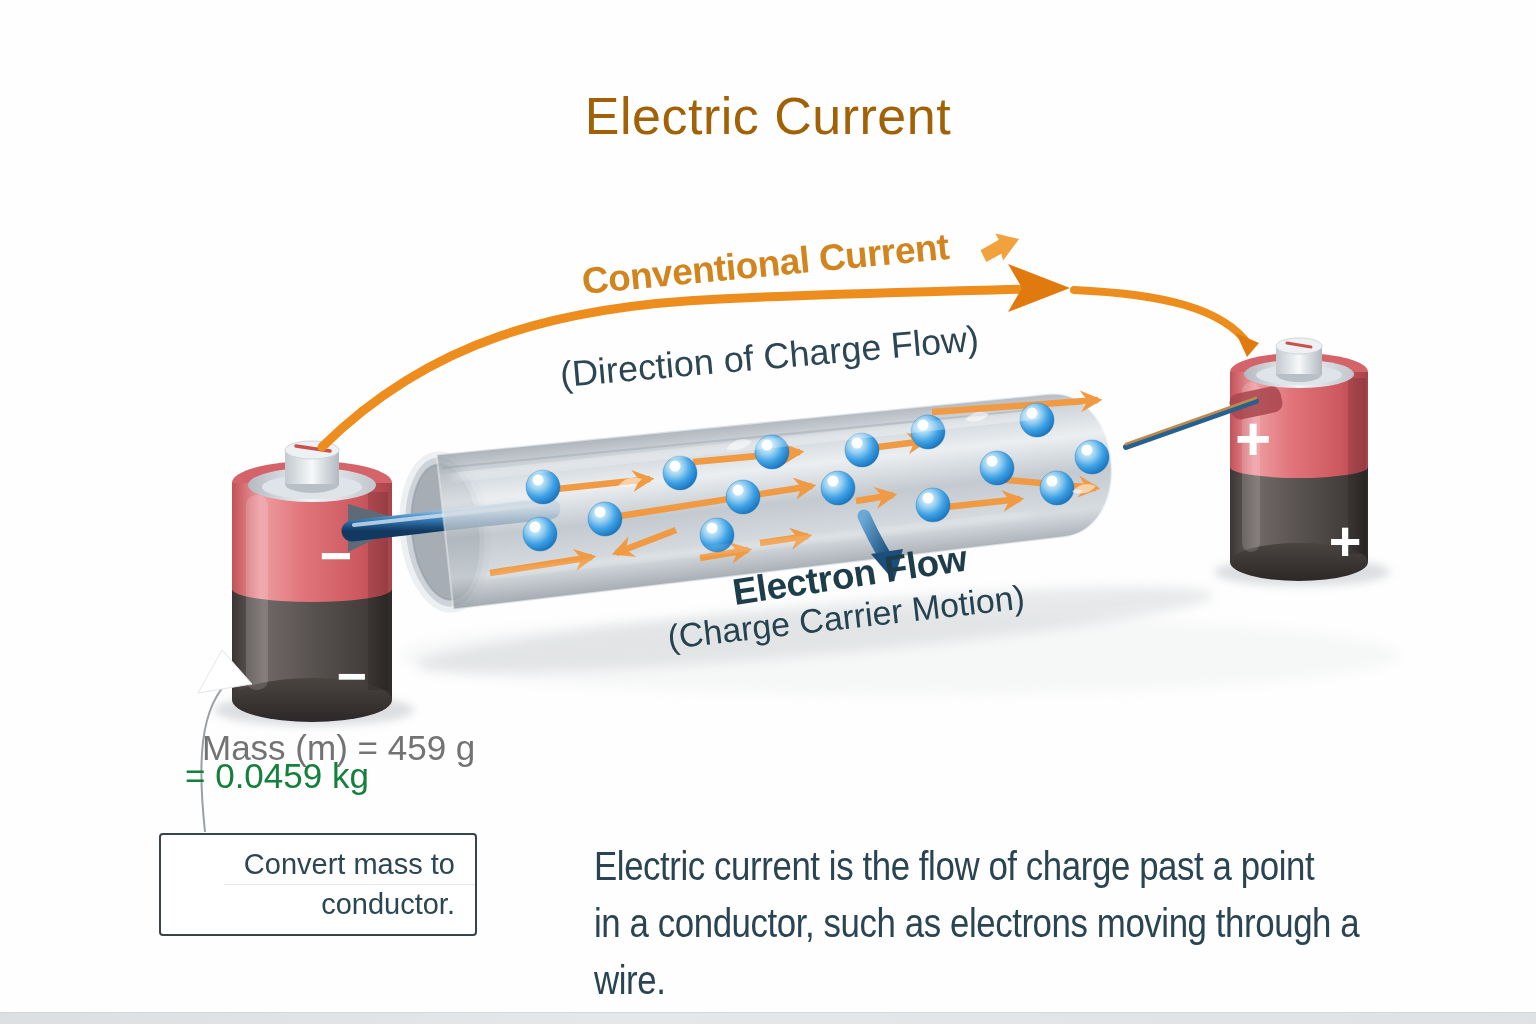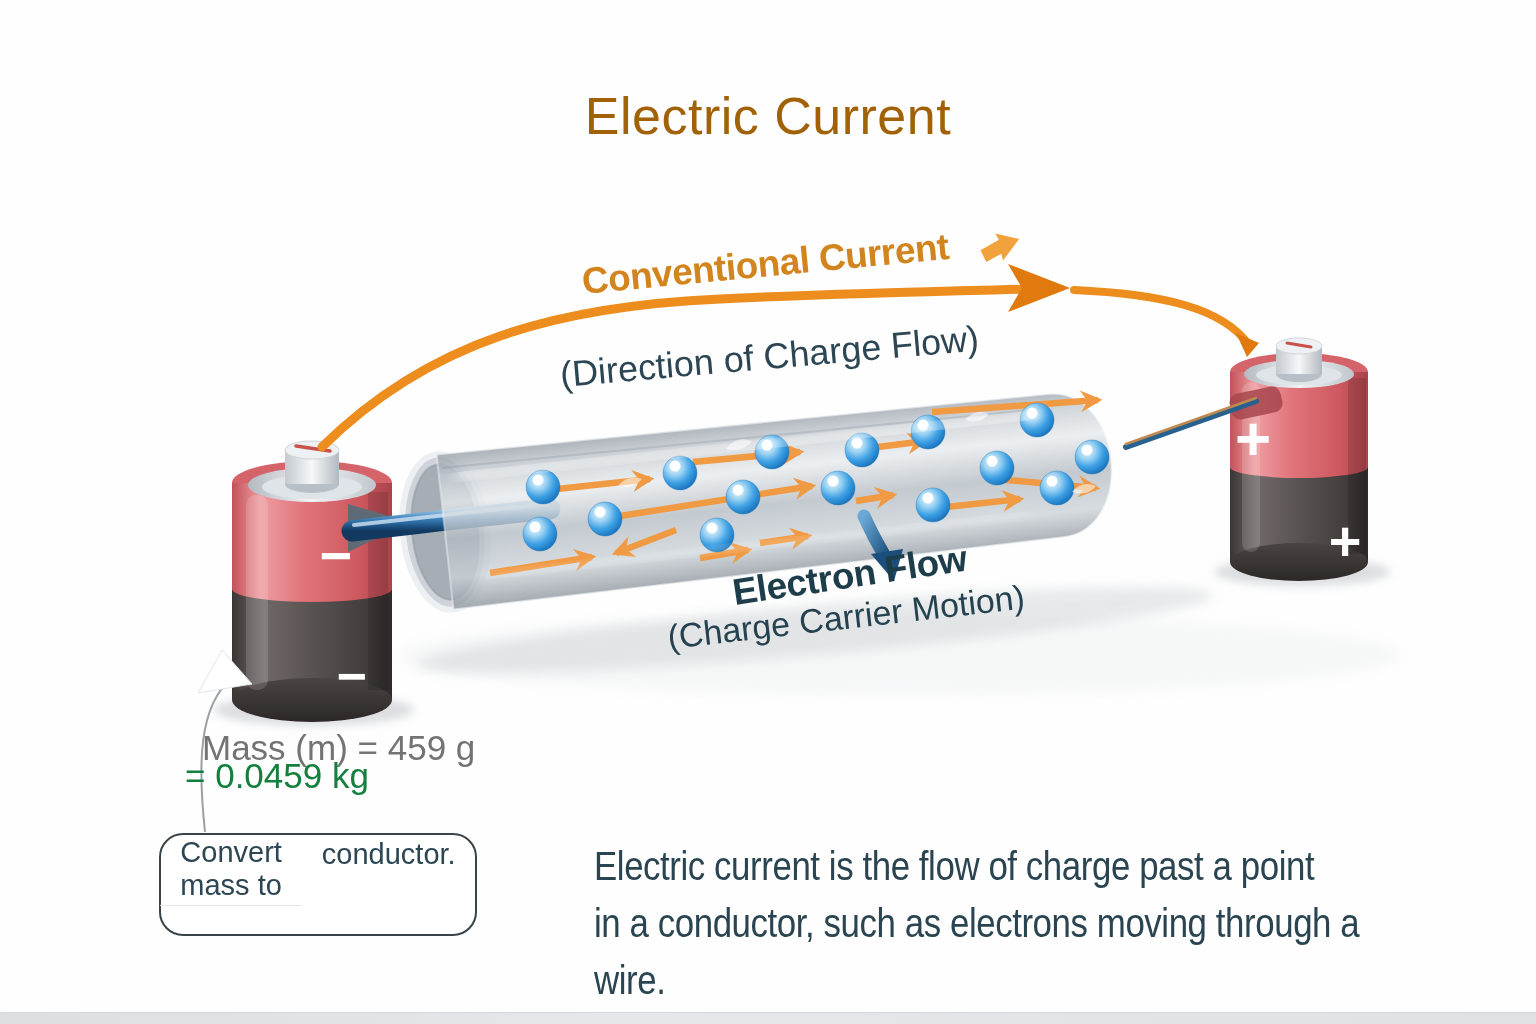--- a/index.html
+++ b/index.html
@@ -10,22 +10,22 @@
   .t-title{top:86px;left:0;width:100%;text-align:center;font-size:52px;color:#a16207;letter-spacing:.5px;}
   .t-conv{left:584px;top:261px;font-size:37px;font-weight:bold;color:#D2851F;letter-spacing:-.5px;
           transform:rotate(-5.5deg);transform-origin:left bottom;}
   .t-convsub{left:562px;top:354px;font-size:36px;color:#2C4654;transform:rotate(-5deg);transform-origin:left bottom;}
   .t-eflow{left:736px;top:572px;font-size:37px;font-weight:bold;color:#1E3D4B;letter-spacing:-.5px;
            transform:rotate(-8.5deg);transform-origin:left bottom;}
   .t-esub{left:670px;top:618px;font-size:34px;color:#24424F;transform:rotate(-6.5deg);transform-origin:left bottom;}
   .t-mass1{left:202px;top:712px;font-size:35px;color:#737373;margin-top:16px;}
   .t-mass2{left:185px;top:756px;font-size:35px;color:#15803d;}
   .bubble{position:absolute;left:159px;top:833px;width:314px;height:99px;background:#fff;
-          border:2.5px solid #39434a;border-radius:24px;display:flex;
-          align-items:flex-start;justify-content:center;font-size:29px;color:#2C4654;}
+          border:2.5px solid #39434a;border-radius:4px;display:flex;flex-direction:column;
+          align-items:flex-end;justify-content:center;font-size:29px;color:#2C4654;}
   .bubble .l1{padding:1px 20px 3px;border-bottom:1px solid #e4e8ea;}
   .bubble .l2{padding:3px 20px 1px;}
   .paragraph{position:absolute;left:594px;top:838px;font-size:41px;color:#2A4551;line-height:57px;
              letter-spacing:-.5px;transform:scaleX(.85);transform-origin:left top;}
   .paragraph div{white-space:nowrap;}
   .bottom-strip{position:absolute;left:0;right:0;bottom:0;height:11px;
                 background:linear-gradient(to right,#cfd2d6,#dcdee1 40%,#d4d6da);opacity:.7;
                 border-top:1px solid #c3c6ca;}
 </style>
 </head>

